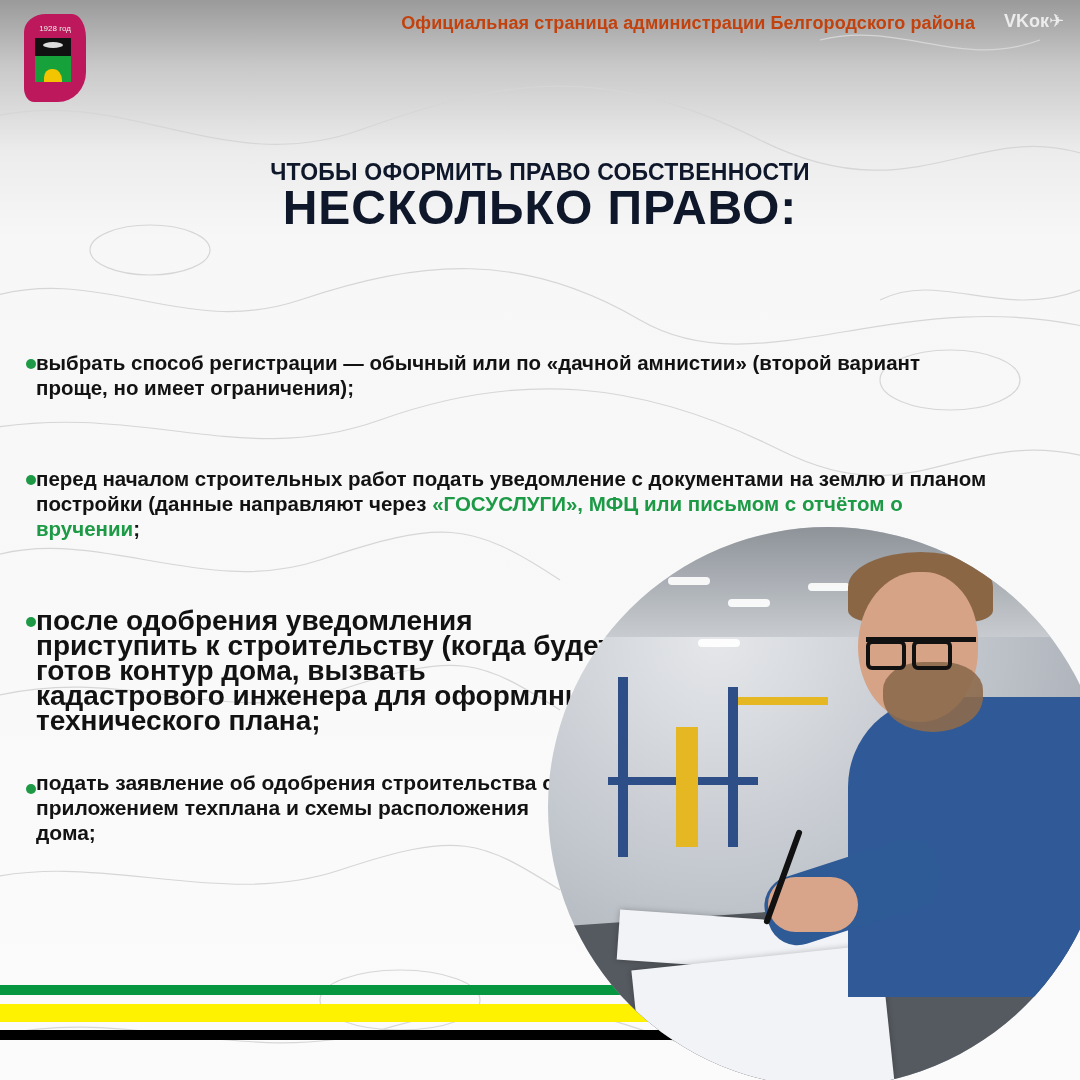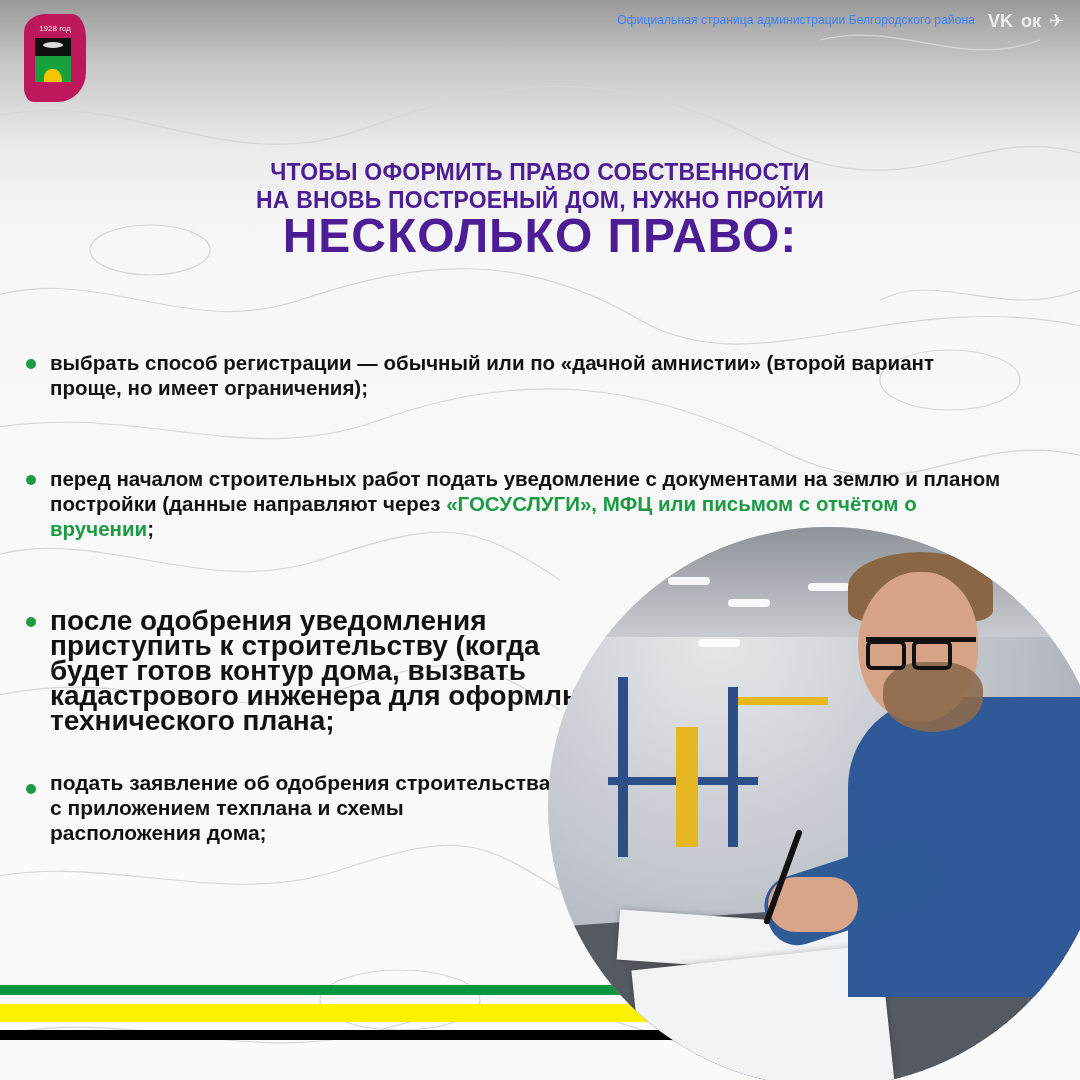--- a/index.html
+++ b/index.html
@@ -10,29 +10,29 @@
   .bg svg { position:absolute; inset:0; }
   .logo { position:absolute; left:24px; top:14px; width:62px; height:88px; background:#be185d;
           border-radius:22px 14px 28px 10px / 18px 24px 30px 14px; }
   .logo .year { position:absolute; top:10px; left:0; right:0; text-align:center; color:#e6f5e8;
                 font-size:8px; }
   .logo .crest { position:absolute; left:11px; top:24px; width:36px; height:44px; overflow:hidden; }
   .crest .top { height:18px; background:#111; position:relative; }
   .crest .top::after { content:""; position:absolute; left:8px; top:4px; width:20px; height:6px; background:#ddd; border-radius:50%; }
   .crest .bot { height:26px; background:#17a13a; position:relative; }
   .crest .lion { position:absolute; left:9px; top:13px; width:18px; height:22px; background:#f2c500; border-radius:40% 50% 40% 40%; }
-  .topline { position:absolute; right:105px; top:13px; color:#3b82f6; font-size:12px; letter-spacing:0.1px; }
-  .social { position:absolute; top:10px; right:16px; display:flex; gap:8px; align-items:center; color:#ececec; }
+  .topline { position:absolute; right:105px; top:13px; color:#c2410c; font-size:18px; letter-spacing:0.1px;font-weight:bold; }
+  .social { position:absolute; top:10px; right:16px; display:flex; align-items:center; color:#ececec; }
   .social span { font-weight:bold; font-size:18px; }
-  .heading { position:absolute; left:0; right:0; top:158px; text-align:center; color:#4c1d95; }
+  .heading { position:absolute; left:0; right:0; top:158px; text-align:center; color:#0f172a; }
   .heading .l1, .heading .l2 { font-weight:bold; font-size:23px; line-height:28px; letter-spacing:0.2px; }
   .heading .l3 { font-weight:bold; font-size:48px; line-height:44px; letter-spacing:1px; }
   .item { position:absolute; left:26px; color:#121212; font-weight:bold; font-size:20.5px; line-height:25px; }
   .item .dot { position:absolute; left:0; top:9px; width:10px; height:10px; background:#1e9a47; border-radius:50%; }
-  .item .txt { margin-left:24px; display:block; }
+  .item .txt { margin-left:10px; display:block; }
   .green { color:#1c9a45; }
   .stripe { position:absolute; left:0; height:10px; }
   .photo { position:absolute; left:548px; top:527px; width:560px; height:560px; border-radius:50%; overflow:hidden;
            background: radial-gradient(circle at 30% 20%, #e5e7ea 0%, #bfc4cb 45%, #8d939b 100%); }
   .photo .ceiling { position:absolute; left:0; top:0; width:100%; height:110px; background:linear-gradient(#8e9399,#c8ccd1); }
   .photo .light { position:absolute; height:8px; width:42px; background:#fff; border-radius:4px; opacity:0.9; }
   .photo .shelf { position:absolute; background:#2d4e86; }
   .photo .yellow { position:absolute; background:#e4b723; }
   .photo .desk { position:absolute; left:-20px; top:380px; width:620px; height:220px; background:#555a60; transform:skewY(-4deg); }
   .photo .paper { position:absolute; background:#f2f3f7; box-shadow:0 0 6px rgba(0,0,0,0.25); }
@@ -80,21 +80,20 @@
 <div class="topline">Официальная страница администрации Белгородского района</div>
 
 <div class="social">
   <span>VK</span>
   <span>ок</span>
   <span>✈</span>
 </div>
 
 <div class="heading">
   <div class="l1">ЧТОБЫ ОФОРМИТЬ ПРАВО СОБСТВЕННОСТИ</div>
-  <div class="l2">НА ВНОВЬ ПОСТРОЕНЫЙ ДОМ, НУЖНО ПРОЙТИ</div>
   <div class="l3">НЕСКОЛЬКО ПРАВО:</div>
 </div>
 
 <div class="item" style="top:350px; width:970px;">
   <span class="dot"></span>
   <span class="txt">выбрать способ регистрации — обычный или по «дачной амнистии» (второй вариант проще, но имеет ограничения);</span>
 </div>
 
 <div class="item" style="top:466px; width:980px;">
   <span class="dot"></span>

